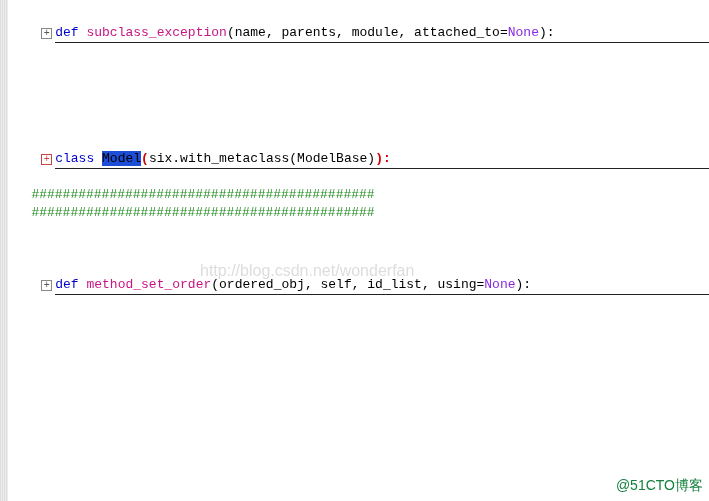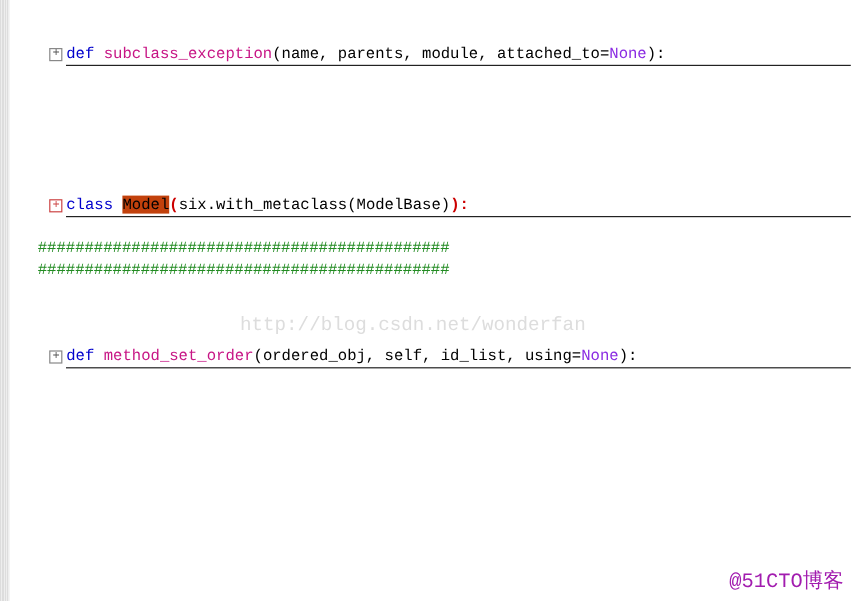--- a/index.html
+++ b/index.html
@@ -14,21 +14,21 @@
     }
     .gutter {
       position: absolute;
       left: 0; top: 0;
       width: 8px;
       height: 501px;
       background: repeating-linear-gradient(90deg, #ddd 0, #ddd 1px, #eee 1px, #eee 2px);
     }
     .code-area {
       margin-left: 8px;
-      padding-top: 18px;
+      padding-top: 6px;
     }
     .line {
       height: 18px;
       line-height: 18px;
       position: relative;
       white-space: pre;
     }
     .fold-icon {
       display: inline-block;
       width: 11px;
@@ -50,30 +50,30 @@
       display: inline-block;
       width: calc(100% - 20px);
       vertical-align: middle;
     }
     .kw { color: #0000cc; }
     .fn { color: #c71585; }
     .param { color: #000; }
     .paren { color: #cc0000; font-weight: bold; }
     .none { color: #8a2be2; }
     .comment { color: #228b22; }
-    .highlight { background: #c2410c; }
+    .highlight { background: #1d4ed8; }
     .watermark {
       position: absolute;
       color: #ddd;
-      font-family: Liberation Mono, monospace;
+      font-family: Liberation Sans, sans-serif;
       font-size: 16px;
       pointer-events: none;
     }
     .wm1 { left: 200px; top: 262px; color:#ddd; }
-    .wm2 { right: 6px; bottom: 6px; color:#a21caf; font-size: 17px; }
+    .wm2 { right: 6px; bottom: 6px; color:#15803d; font-size: 14px; }
     .spacer { height: 36px; }
     .spacer-sm { height: 18px; }
   </style>
 </head>
 <body>
 
 <div class="gutter"></div>
 
 <div class="code-area">
 

